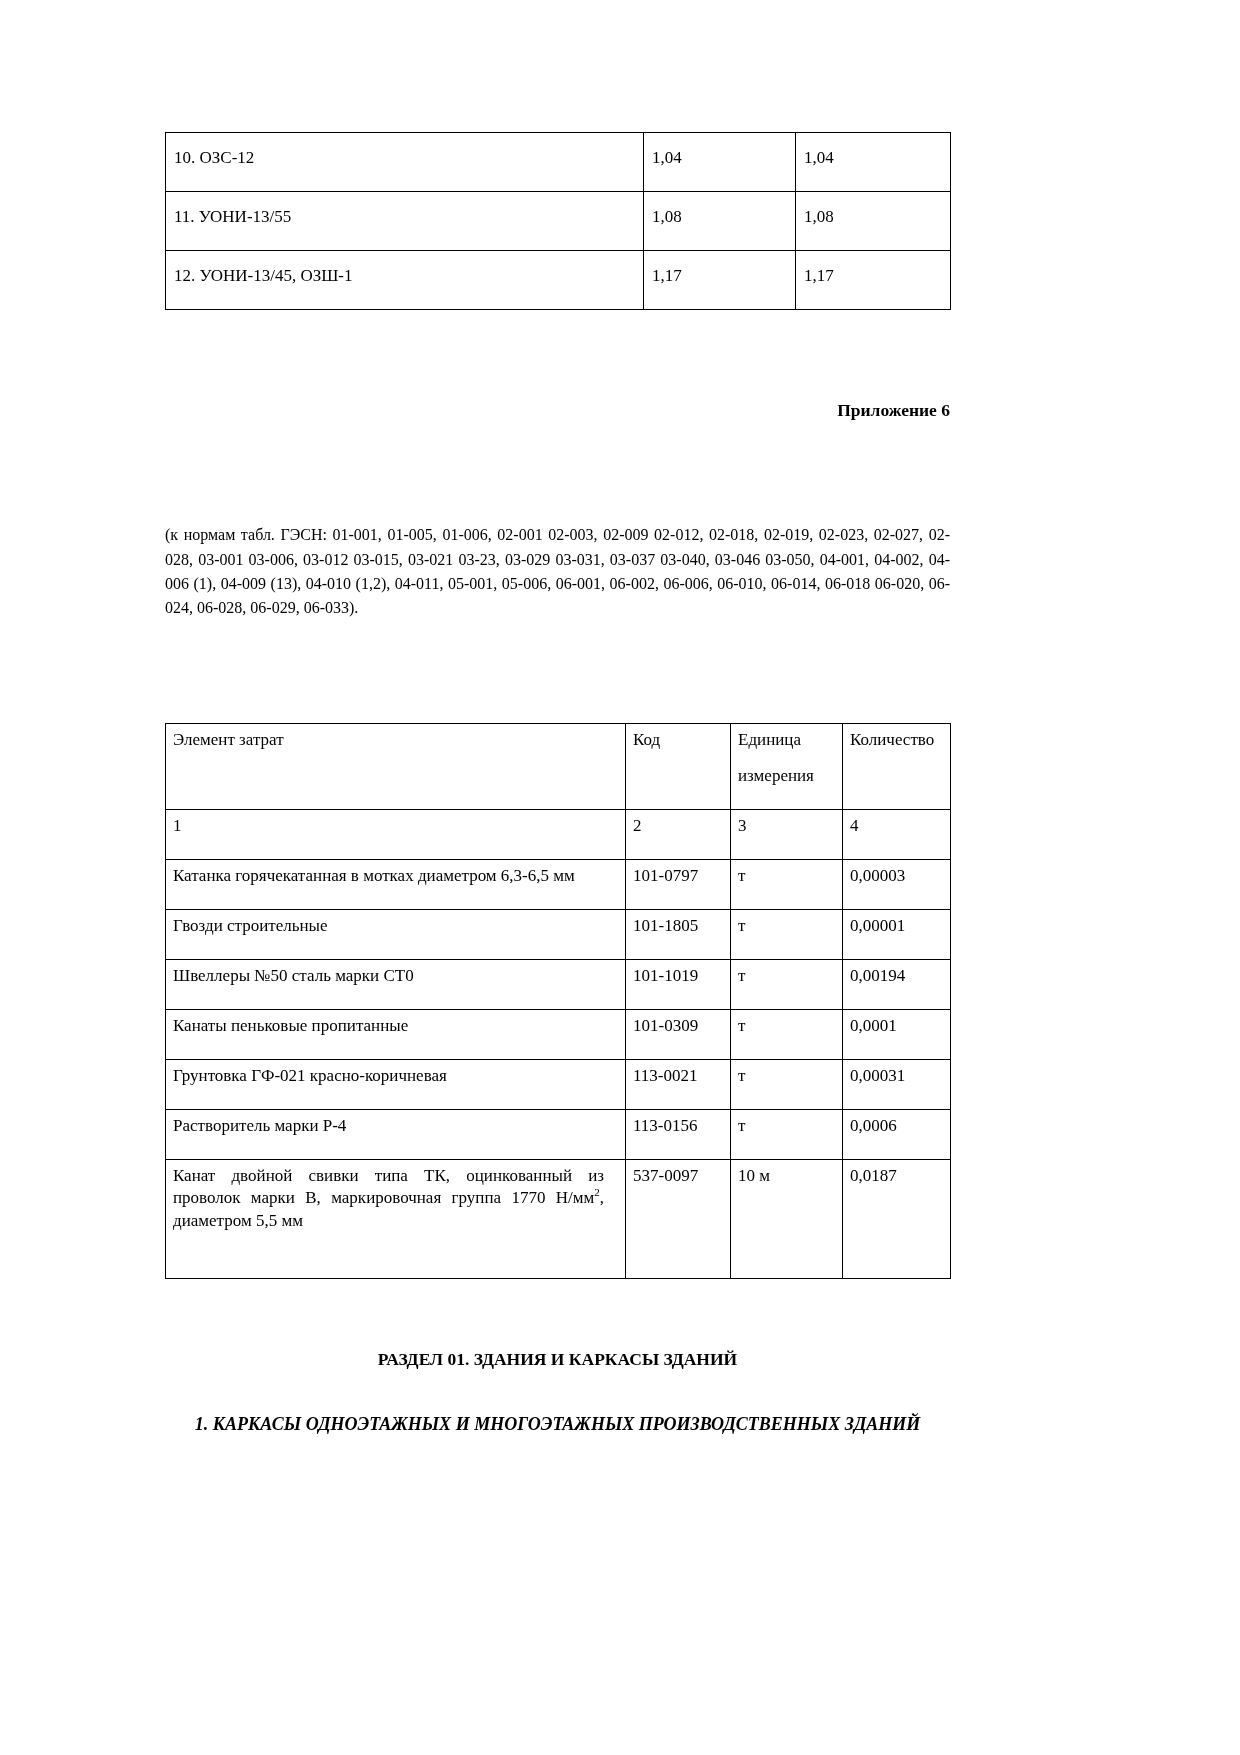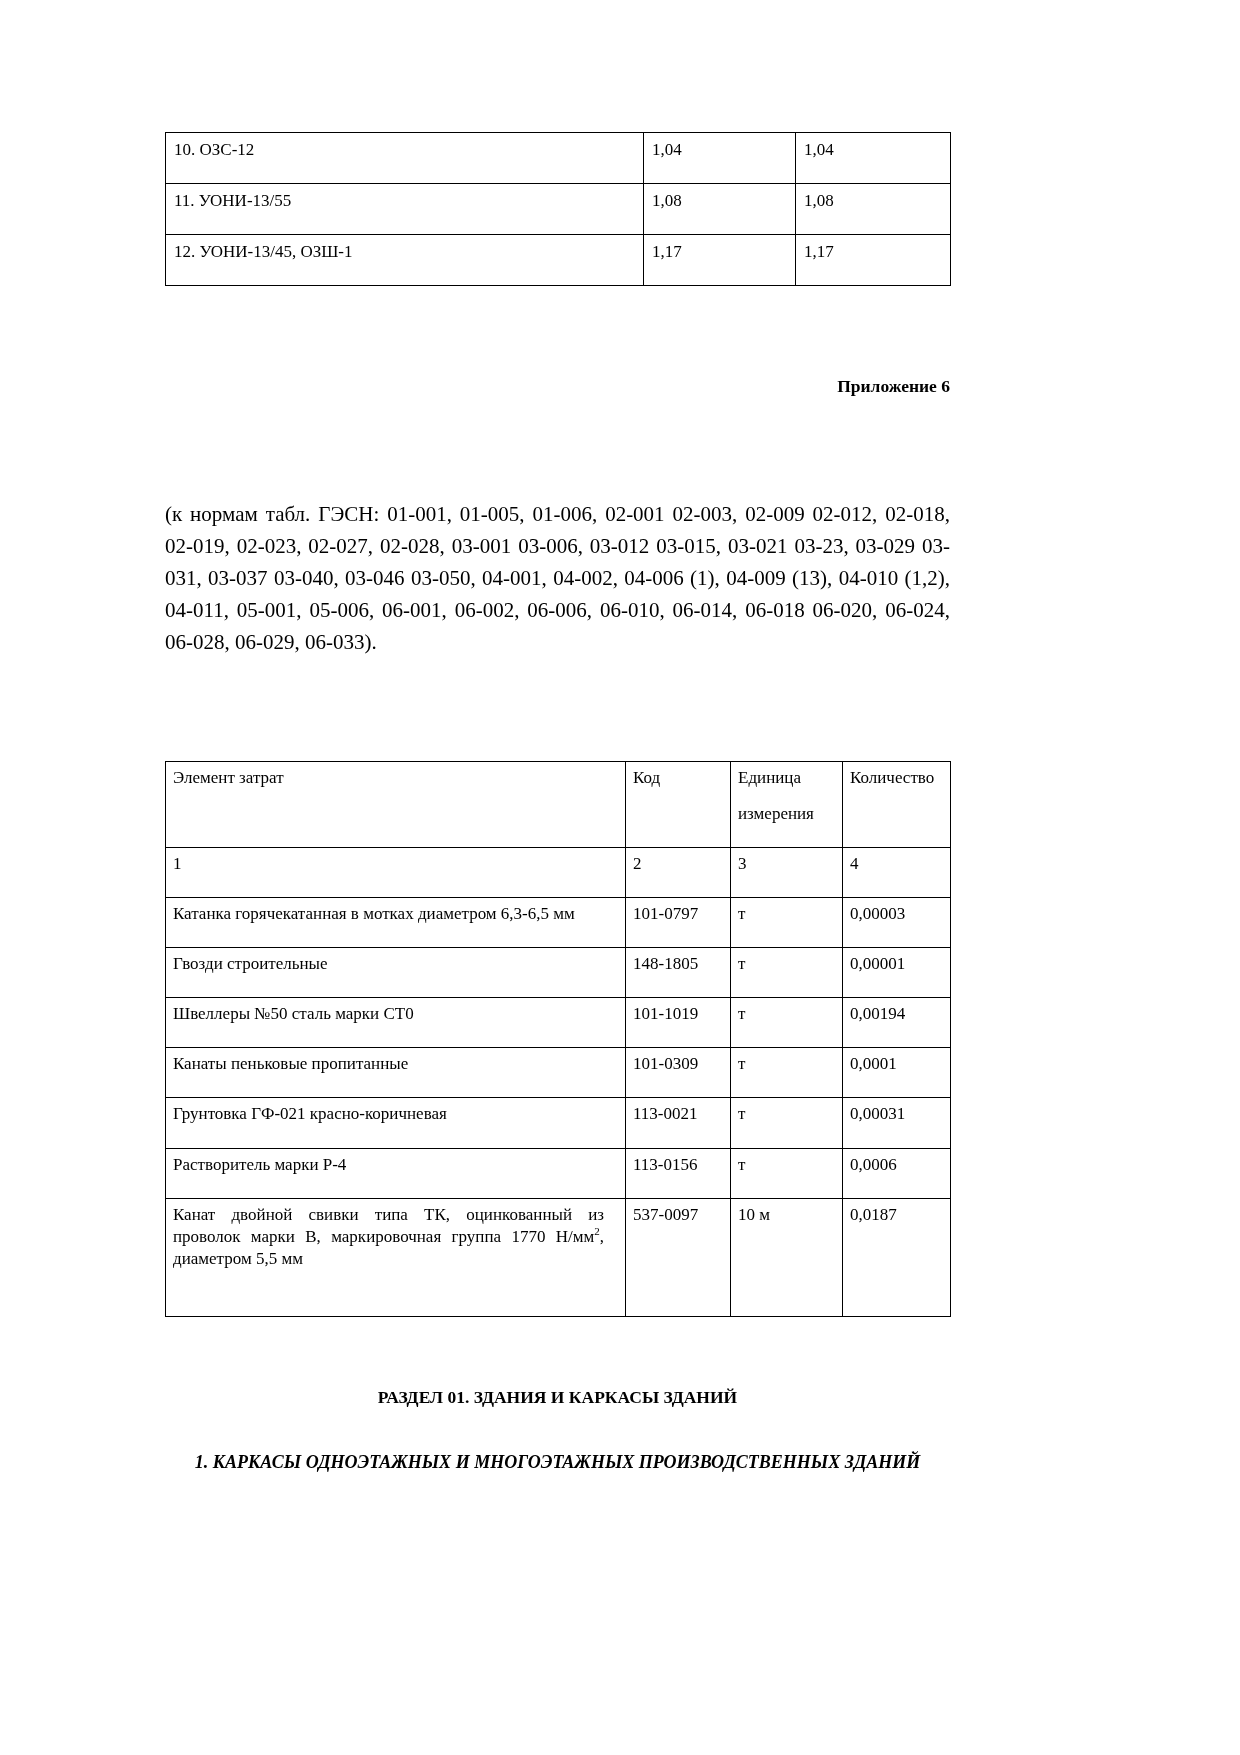--- a/index.html
+++ b/index.html
@@ -41,21 +41,21 @@
     border: 1.6px solid #000000;
     padding: 5px 21px 20px 7px;
     vertical-align: top;
   }
   table.doc.tight td { padding-bottom: 22px; }
 
   .c-center { text-align: left; }
 
   
   #top-table { margin-top: 0; }
-  #top-table td { padding: 6px 8px 22px 8px; }
+  #top-table td { padding: 14px 8px 22px 8px; }
 
   
   .gap-1 { height: 90px; }
   .gap-3 { height: 40px; }
   .gap-4 { height: 44px; }
   .gap-5 { height: 62px; }
   .gap-6 { height: 70px; }
 
   .appendix {
     text-align: right;
@@ -63,21 +63,21 @@
     font-size: 17.5px;
   }
   .doc-title {
     text-align: center;
     font-style: italic;
     font-weight: bold;
     font-size: 17.5px;
   }
   .norms {
     text-align: justify;
-    font-size: 21px;
+    font-size: 16px;
     line-height: 1.52;
   }
   .measure {
     font-weight: bold;
     font-size: 17.5px;
     padding-left: 30px;
   }
   .section-title {
     text-align: center;
     font-weight: bold;
@@ -161,21 +161,21 @@
         </tr>
 
         <tr>
           <td>Катанка горячекатанная в мотках диаметром 6,3-6,5 мм</td>
           <td>101-0797</td>
           <td class="c-center">т</td>
           <td class="c-center">0,00003</td>
         </tr>
         <tr>
           <td>Гвозди строительные</td>
-          <td>148-1805</td>
+          <td>101-1805</td>
           <td class="c-center">т</td>
           <td class="c-center">0,00001</td>
         </tr>
         <tr>
           <td>Швеллеры №50 сталь марки СТ0</td>
           <td>101-1019</td>
           <td class="c-center">т</td>
           <td class="c-center">0,00194</td>
         </tr>
         <tr>

